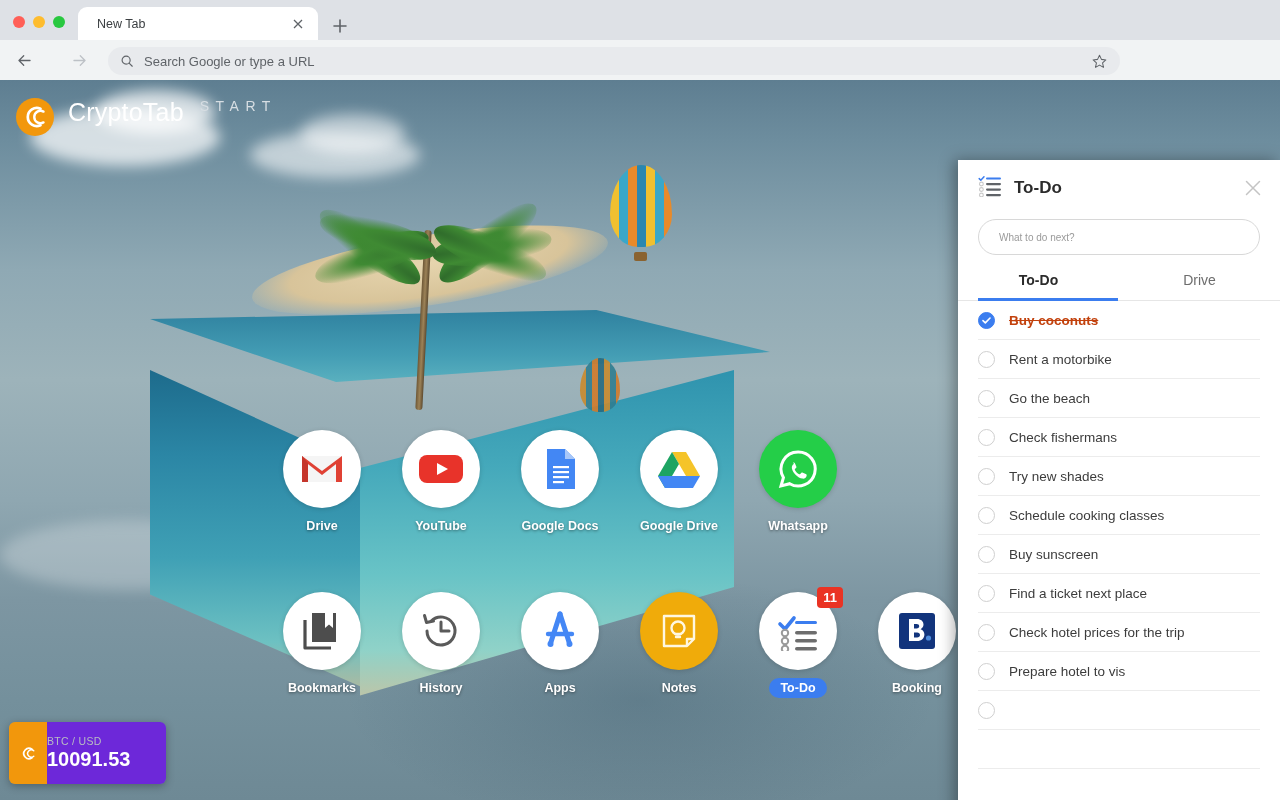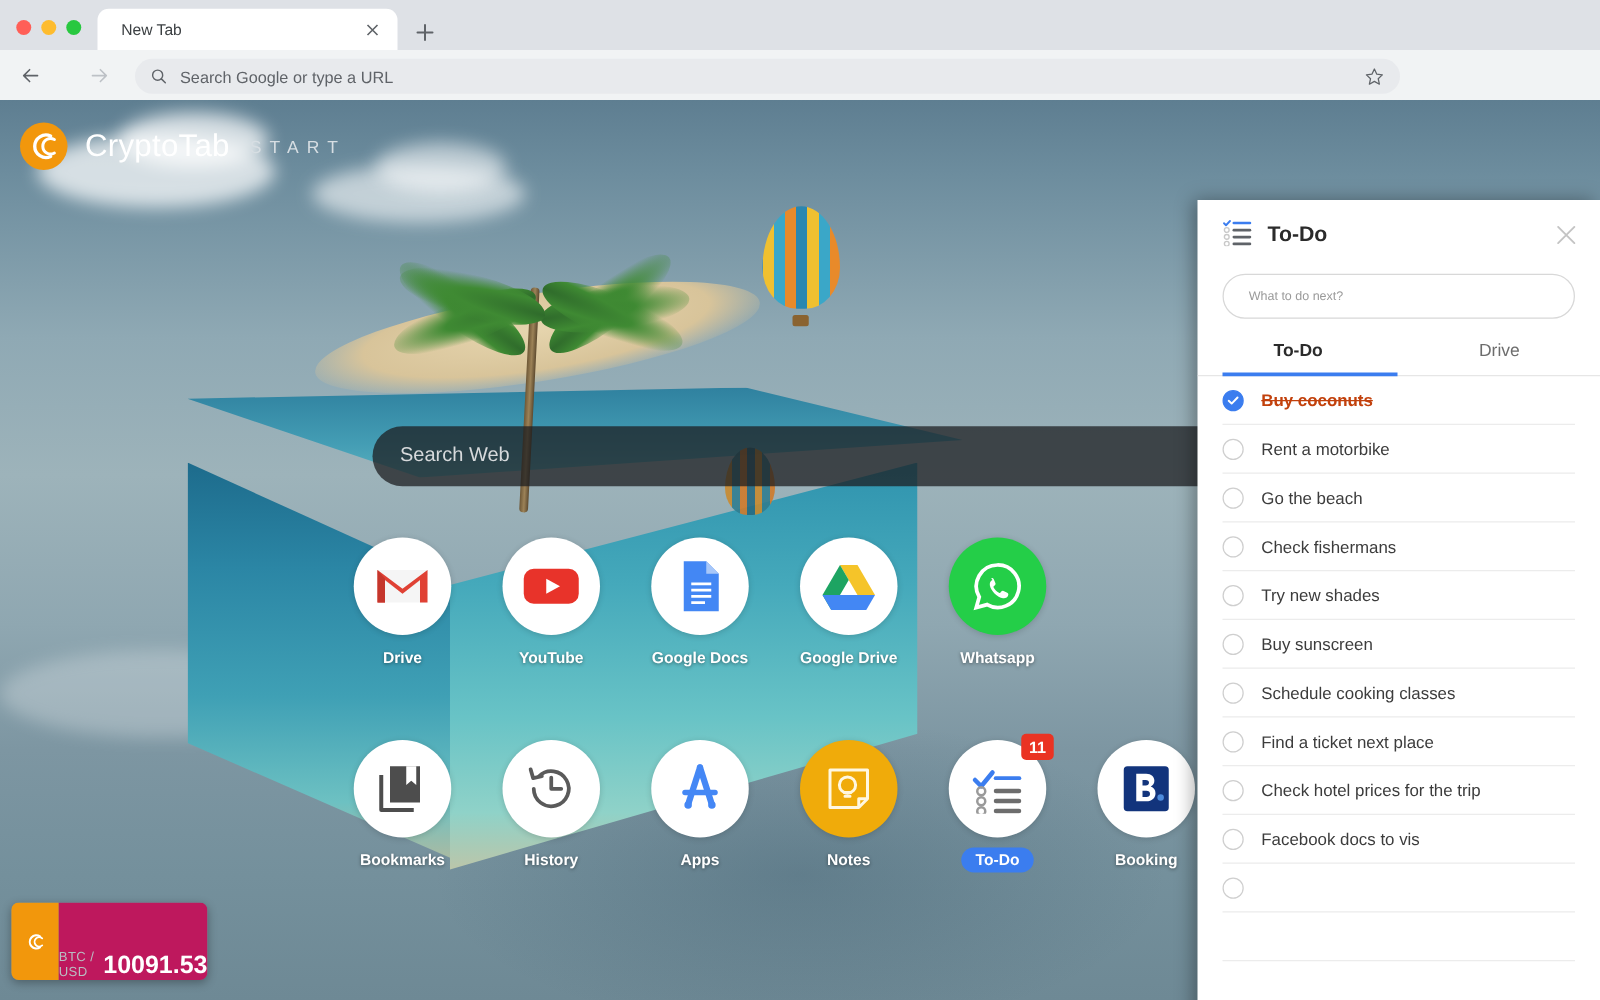--- a/index.html
+++ b/index.html
@@ -139,21 +139,21 @@
     position:absolute; left:580px; top:278px; width:40px; height:54px;
     border-radius:50% 50% 45% 45% / 60% 60% 40% 40%;
     background:repeating-linear-gradient(90deg,
       #c98a2e 0px,#c98a2e 6px,#2f7d90 6px,#2f7d90 12px,
       #d07a2a 12px,#d07a2a 18px,#276a80 18px,#276a80 24px);
     opacity:.9;
   }
   #bird { position:absolute; left:655px; top:372px; width:34px; height:12px; }
 
   
-  #brand { position:absolute; left:16px; top:18px; display:flex; align-items:center; }
+  #brand { position:absolute; left:16px; top:18px; display:flex; align-items:flex-start; }
   #logo-circle {
     width:38px; height:38px; border-radius:50%; background:#f2970c;
     display:flex; align-items:center; justify-content:center;
   }
   #brand-name {
     margin-left:14px; font-size:25px; color:#ffffff; letter-spacing:.2px;
   }
   #brand-start {
     margin-left:16px; font-size:14px; color:#d7dee3; letter-spacing:6.5px;
   }
@@ -196,22 +196,22 @@
   #btc {
     position:absolute; left:9px; top:642px; width:157px; height:62px;
     border-radius:6px; overflow:hidden; display:flex;
     box-shadow:0 2px 8px rgba(0,0,0,.3);
   }
   #btc-left {
     width:38px; background:#f2970c; display:flex;
     align-items:center; justify-content:center;
   }
   #btc-right {
-    flex:1; background:#be185d; display:flex; 
-    align-items:flex-end; justify-content:center;
+    flex:1; background:#6d28d9; display:flex; flex-direction:column;
+    align-items:flex-start; justify-content:center;
   }
   #btc-pair  { font-size:10.5px; color:#b9bdc2; letter-spacing:.3px; }
   #btc-price { font-size:20px; font-weight:bold; color:#ffffff; margin-top:1px; }
 
   
   #todo-panel {
     position:absolute; right:0; top:80px; width:322px; height:720px;
     background:#ffffff; box-shadow:-4px 0 14px rgba(0,0,0,.35);
     overflow:hidden;
   }
@@ -391,23 +391,20 @@
       <div id="logo-circle">
         <svg viewBox="0 0 38 38" width="38" height="38">
           <path d="M24.5 10.8 a9 9 0 1 0 0 16.4" stroke="#fff" stroke-width="2.7" fill="none" stroke-linecap="round"></path>
           <path d="M27.5 13.6 a6.2 6.2 0 1 0 0 10.8" stroke="#fff" stroke-width="2.4" fill="none" stroke-linecap="round"></path>
         </svg>
       </div>
       <span id="brand-name">CryptoTab</span>
       <span id="brand-start">START</span>
     </div>
 
-    <div id="searchweb">
-      <span id="searchweb-text">Search Web</span>
-    </div>
 
     <div id="tiles">
       <div class="tilerow">
 
         <div class="tile">
           <div class="tile-icon">
             <svg viewBox="0 0 44 34" width="44" height="34">
               <path d="M2 4 h40 v26 h-40 z" fill="#f5f5f5"></path>
               <path d="M2 4 L22 19 L42 4 v4 L22 23 L2 8 z" fill="#e8e1de"></path>
               <path d="M2 4 v26 h6 V12 L22 23 L36 12 v18 h6 V4 L22 19 z" fill="#e04134"></path>
@@ -618,41 +615,41 @@
         </div>
 
         <div class="todo-item">
           <span class="checkbox"></span>
           <span class="todo-text">Try new shades</span>
         </div>
 
 
         <div class="todo-item">
           <span class="checkbox"></span>
+          <span class="todo-text">Schedule cooking classes</span>
+        </div>
+
+        <div class="todo-item">
+          <span class="checkbox"></span>
           <span class="todo-text">Buy sunscreen</span>
         </div>
 
         <div class="todo-item">
           <span class="checkbox"></span>
-          <span class="todo-text">Schedule cooking classes</span>
-        </div>
-
-        <div class="todo-item">
-          <span class="checkbox"></span>
           <span class="todo-text">Find a ticket next place</span>
         </div>
 
         <div class="todo-item">
           <span class="checkbox"></span>
           <span class="todo-text">Check hotel prices for the trip</span>
         </div>
 
         <div class="todo-item">
           <span class="checkbox"></span>
-          <span class="todo-text">Facebook docs to vis</span>
+          <span class="todo-text">Prepare hotel to vis</span>
         </div>
 
         <div class="todo-item blank">
           <span class="checkbox"></span>
           <span class="todo-text"></span>
         </div>
 
         <div class="todo-spacer"></div>
 
       </div>

